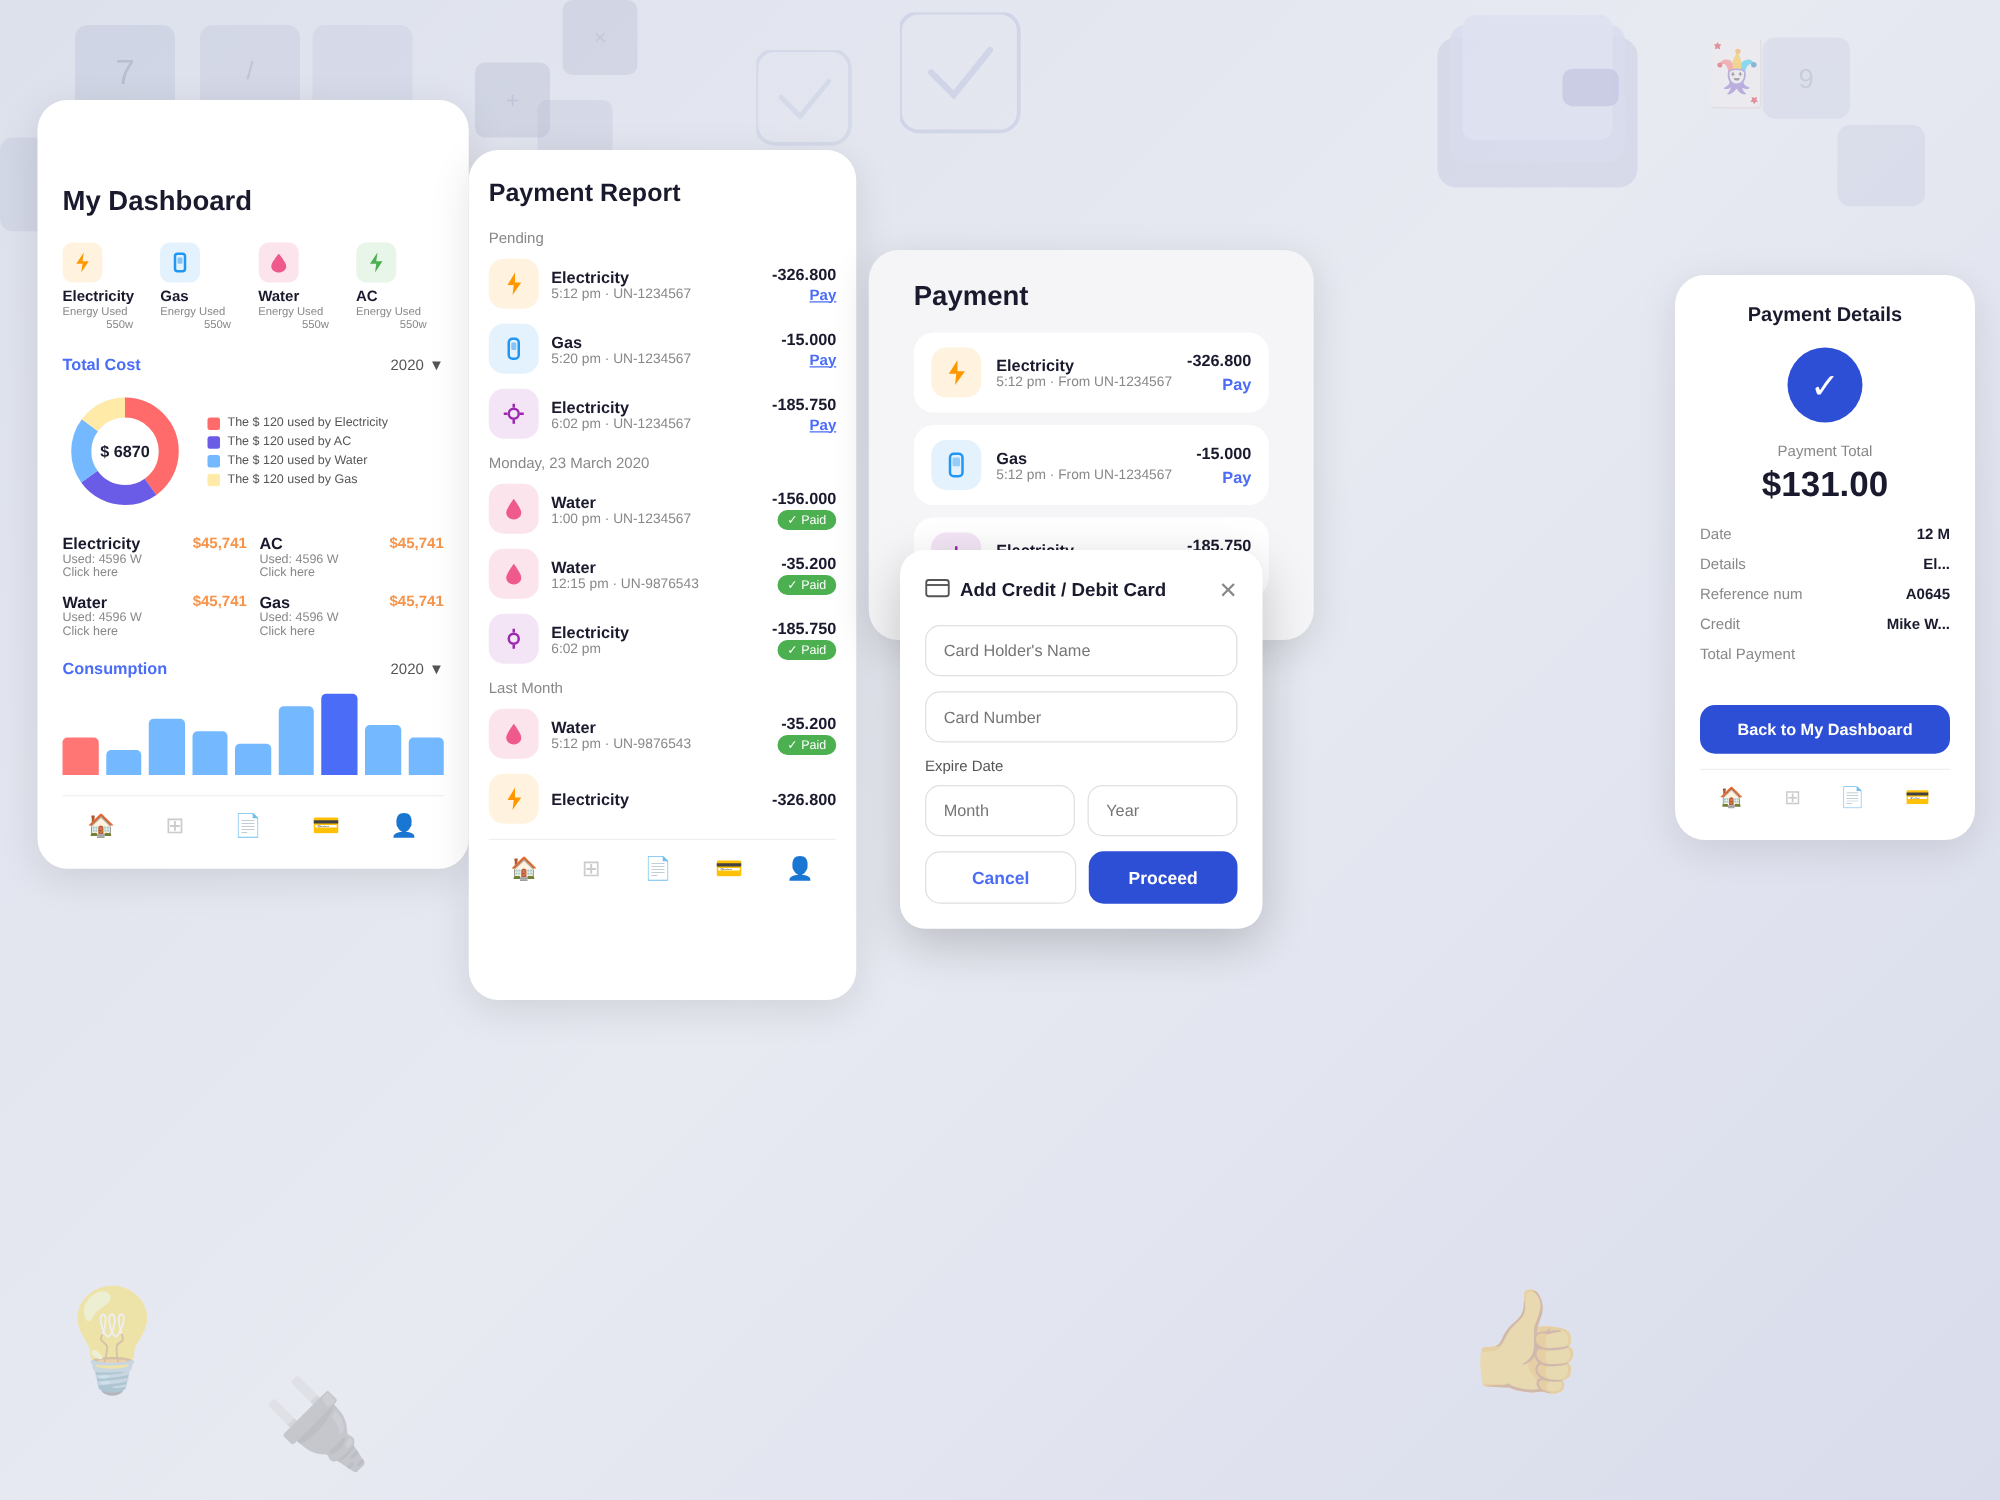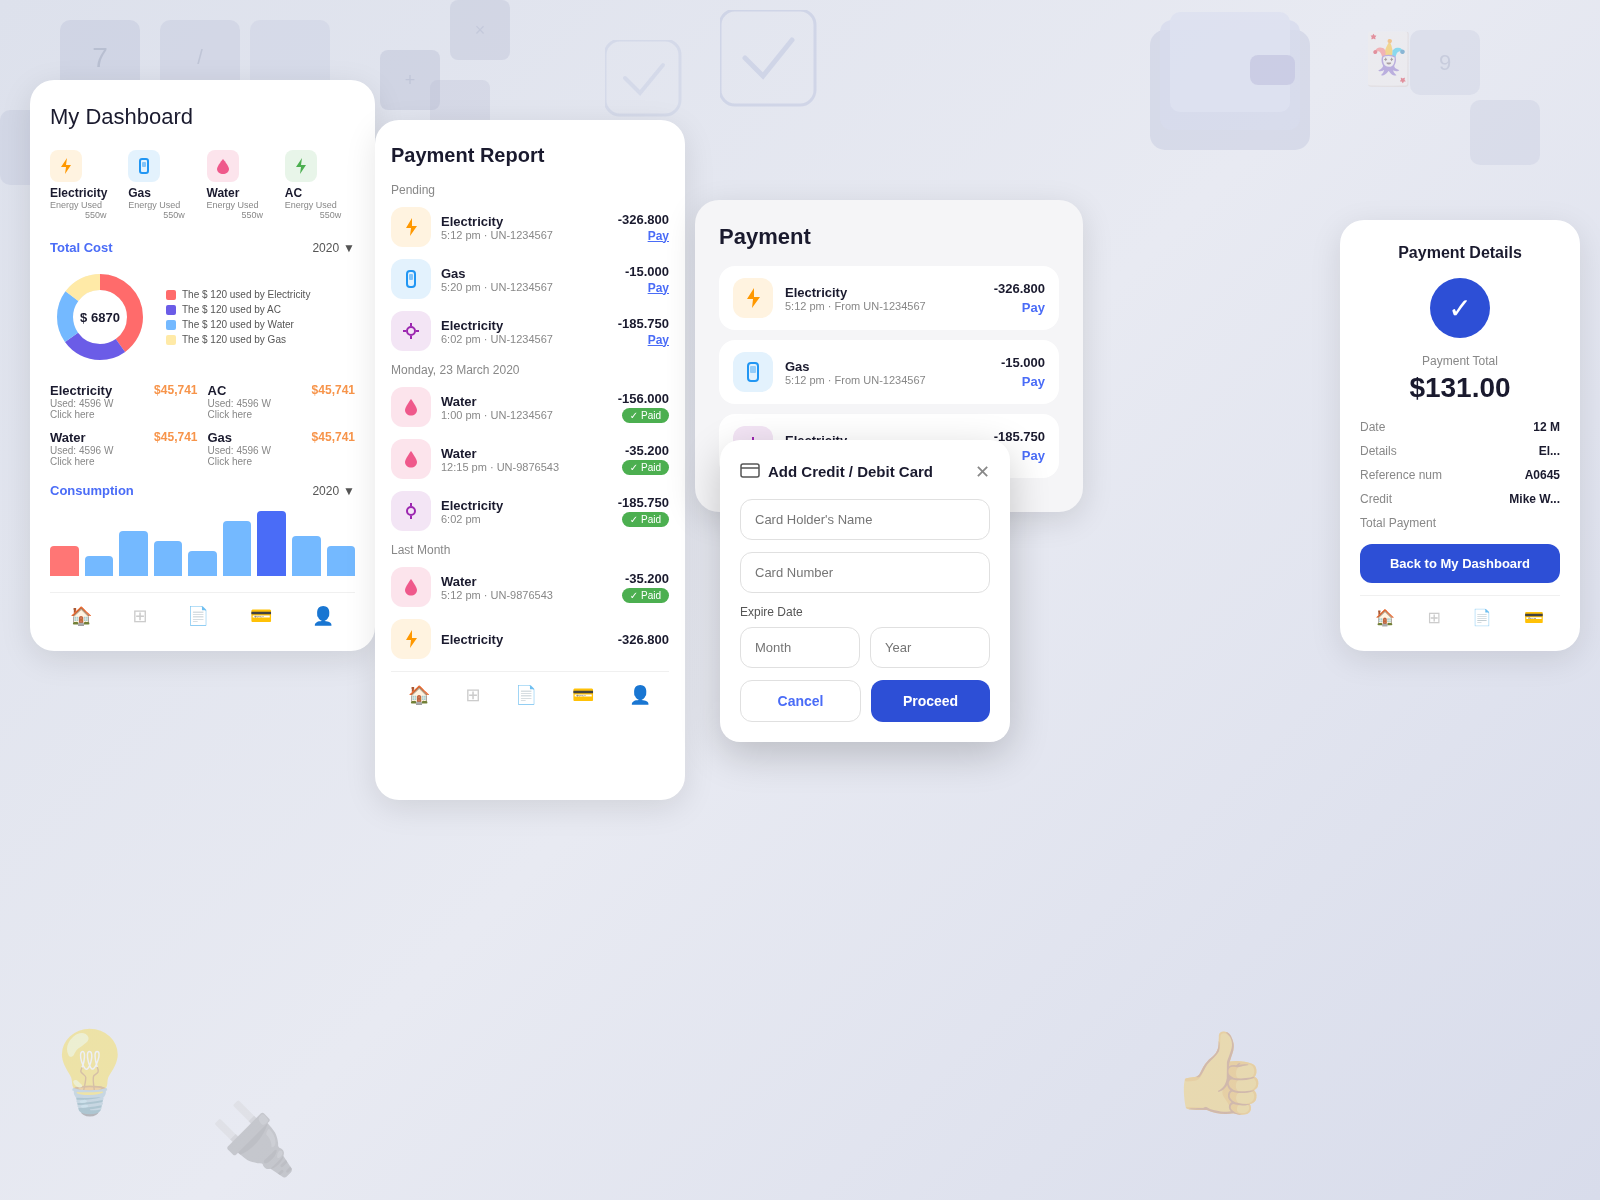--- a/index.html
+++ b/index.html
@@ -27,23 +27,24 @@
       left: 30px;
       top: 80px;
       width: 345px;
       background: white;
       border-radius: 24px;
       padding: 24px 20px;
       box-shadow: 0 8px 32px rgba(0,0,0,0.1);
     }
     .dashboard-title {
       font-size: 22px;
-      font-weight: 400;
+      font-weight: 700;
       color: #1a1a2e;
       margin-bottom: 20px;
+      margin-top: 44px;
     }
     .utility-grid {
       display: grid;
       grid-template-columns: 1fr 1fr 1fr 1fr;
       gap: 8px;
       margin-bottom: 20px;
     }
     .utility-item {
       display: flex;
       flex-direction: column;
@@ -279,24 +280,24 @@
       margin-top: 12px;
       padding-top: 12px;
       border-top: 1px solid #f0f0f0;
     }
 
     
     .payment-card {
       position: absolute;
       left: 695px;
       top: 200px;
-      width: 388px;
+      width: 356px;
       background: #f5f5f7;
       border-radius: 24px;
-      padding: 24px 24px;
+      padding: 24px 36px;
       box-shadow: 0 8px 32px rgba(0,0,0,0.12);
     }
     .payment-title {
       font-size: 22px;
       font-weight: 700;
       color: #1a1a2e;
       margin-bottom: 16px;
     }
     .payment-item {
       background: white;
@@ -491,21 +492,21 @@
     .back-btn {
       width: 100%;
       padding: 12px;
       border: none;
       border-radius: 12px;
       background: #2d4fd6;
       color: white;
       font-size: 13px;
       font-weight: 600;
       cursor: pointer;
-      margin-top: 4px;
+      margin-top: 24px;
     }
     .details-nav {
       display: flex;
       justify-content: space-around;
       margin-top: 12px;
       padding-top: 12px;
       border-top: 1px solid #f0f0f0;
     }
 
     

